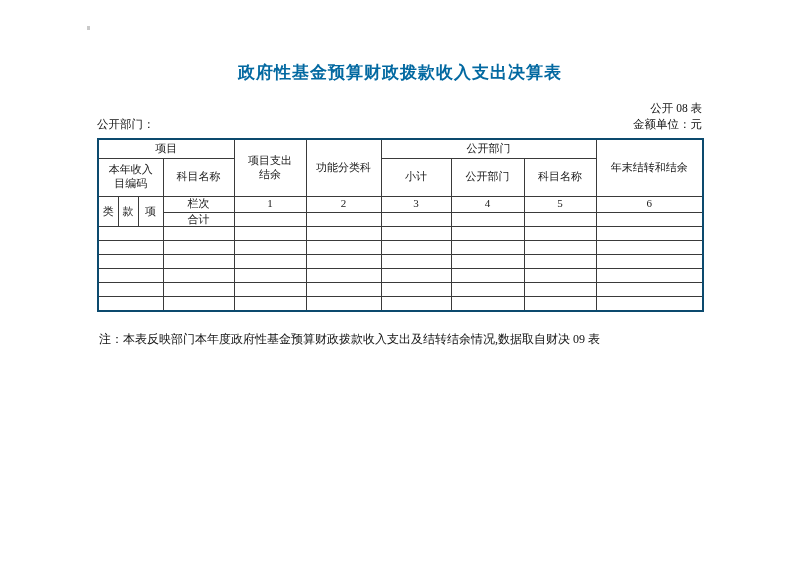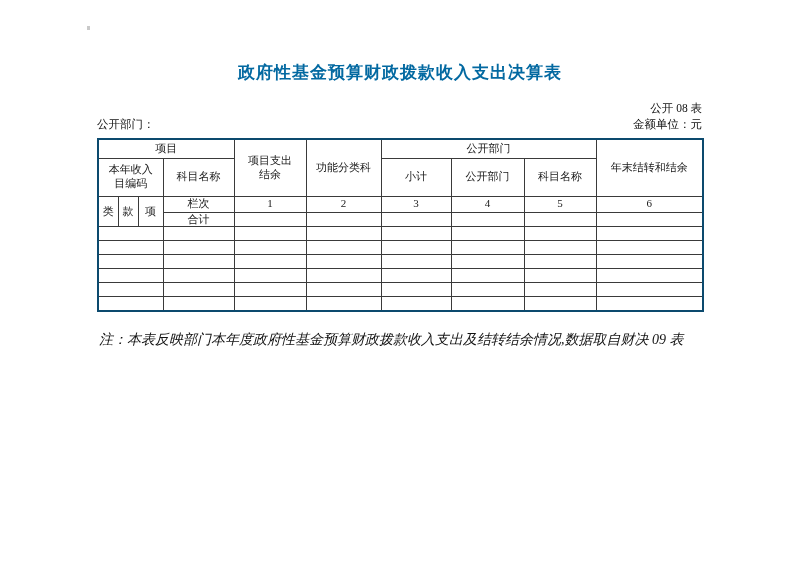--- a/index.html
+++ b/index.html
@@ -63,23 +63,22 @@
   td.prewrap { white-space: pre-line; }
   tr.header-top td { height: 19px; }
   tr.header-main td { height: 38px; }
   tr.row-lanci td { height: 16px; }
   tr.row-total td { height: 14px; }
   tr.body-row td { height: 14px; }
   .doc-note {
     position: absolute;
     left: 99px; top: 331px;
     width: 660px;
-    font-size: 14px;
+    font-size: 12px;
     color: #111111;
-    font-style: italic;
   }
 </style>
 </head>
 <body>
 
 <div class="artifact-dot"></div>
 
 <div class="doc-title">政府性基金预算财政拨款收入支出决算表</div>
 
 <div class="meta-row-1">公开 08 表</div>

